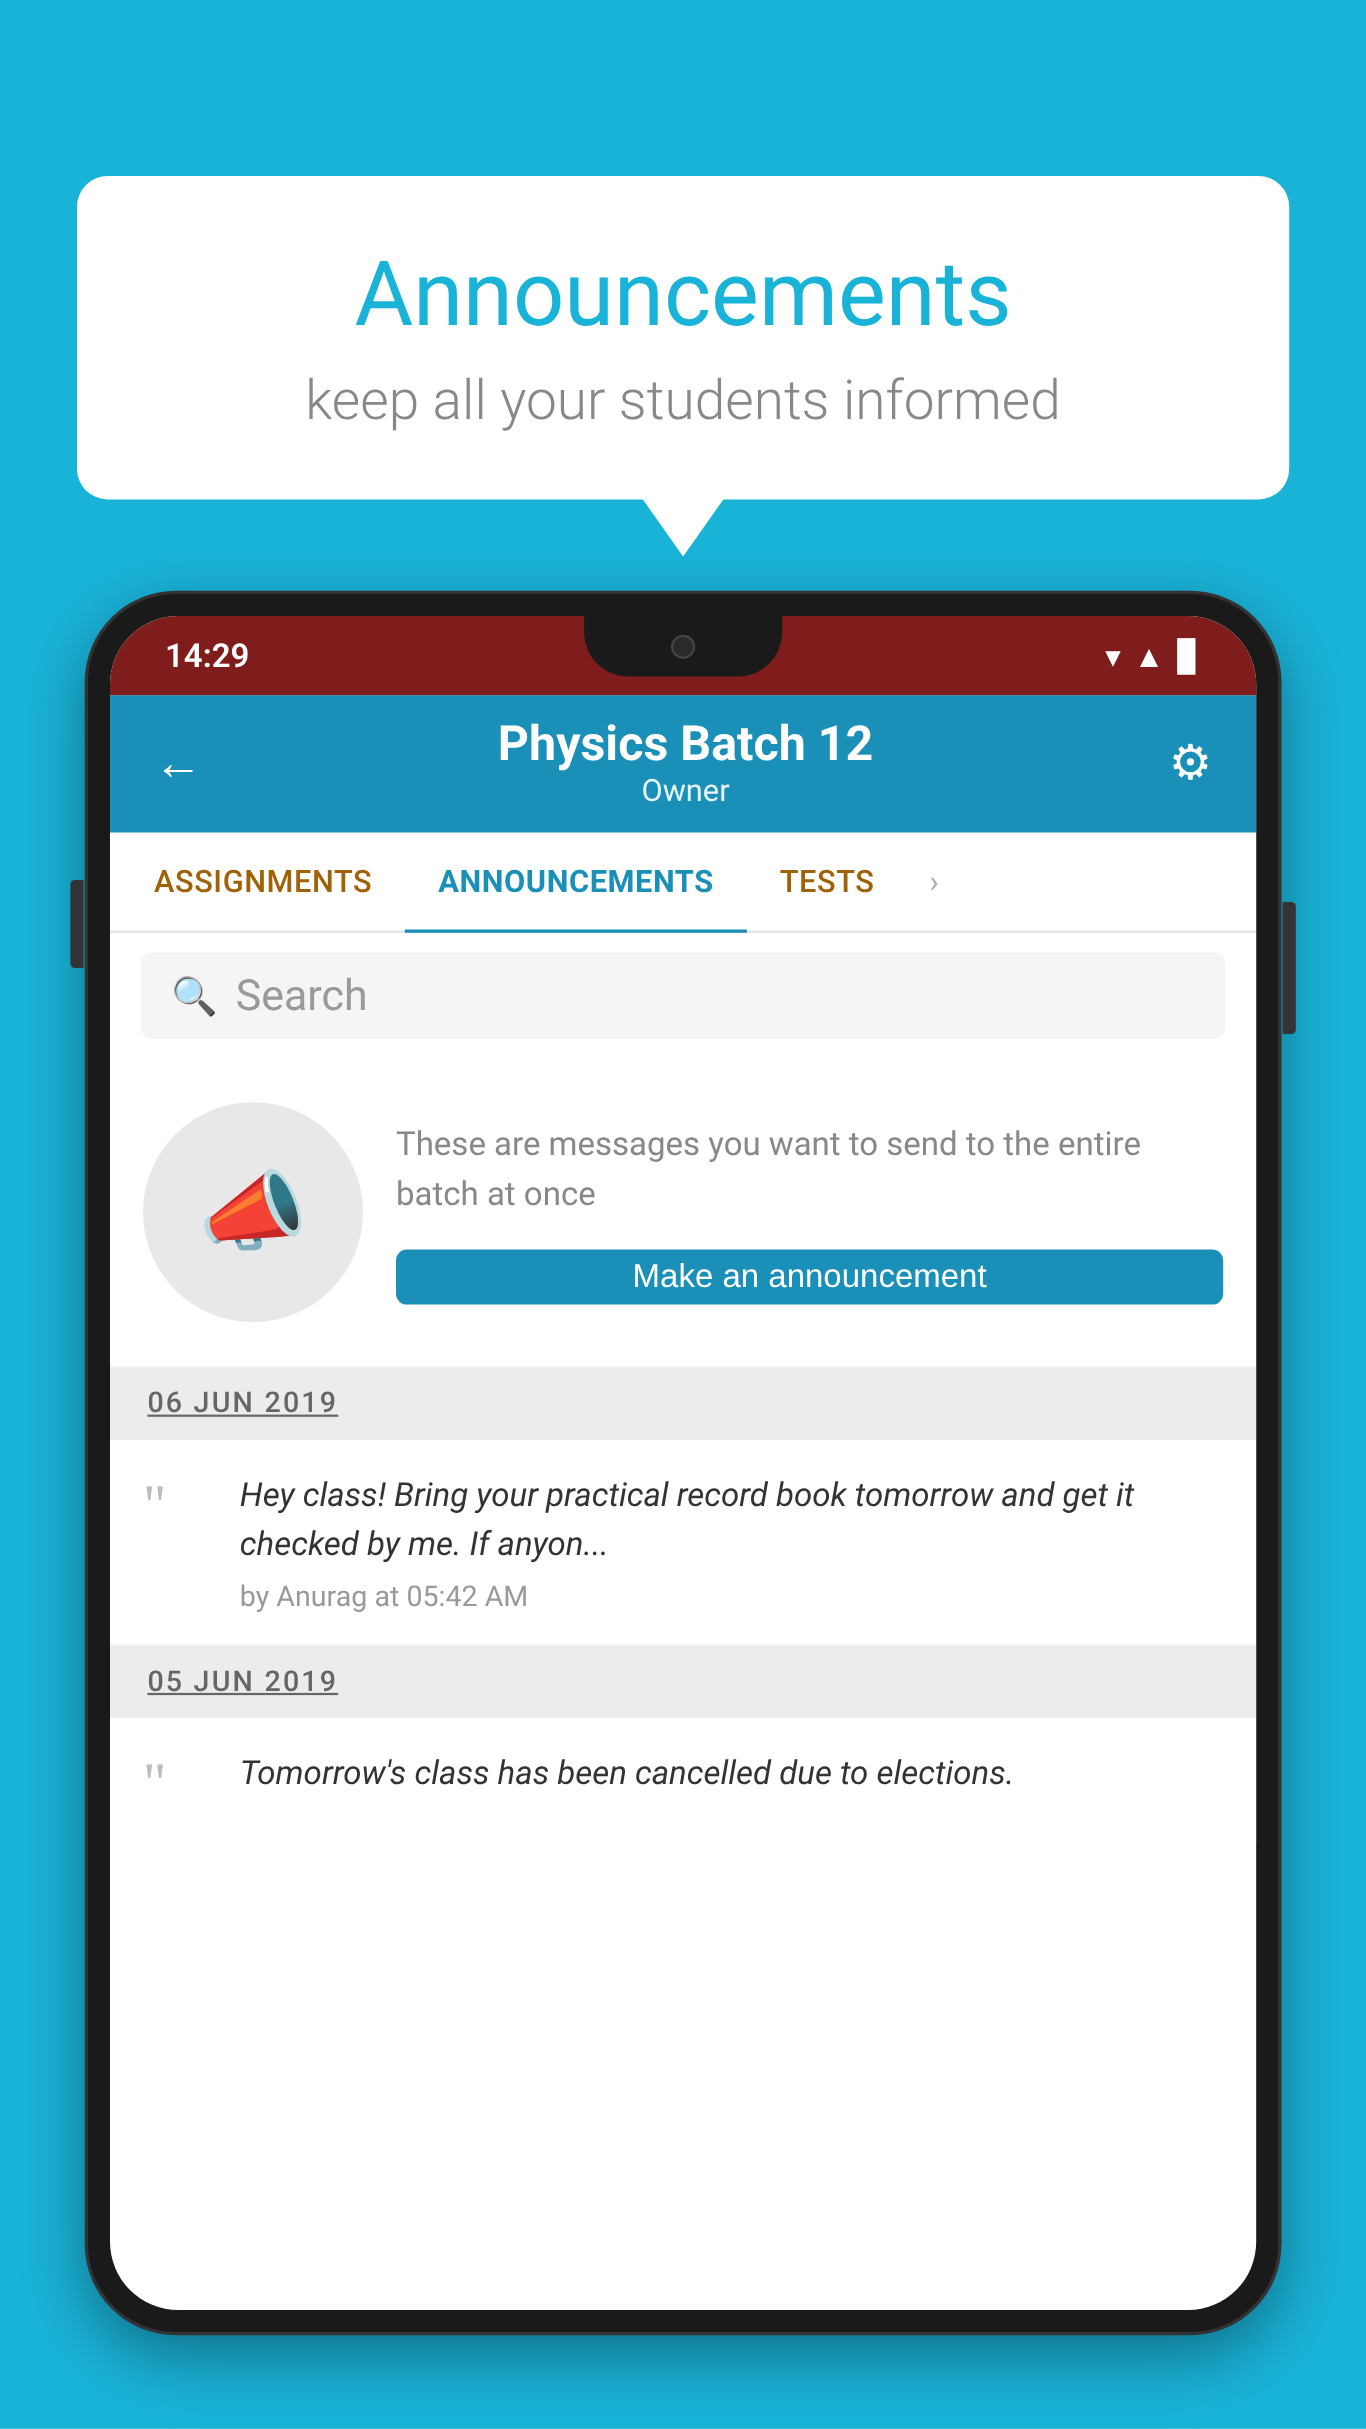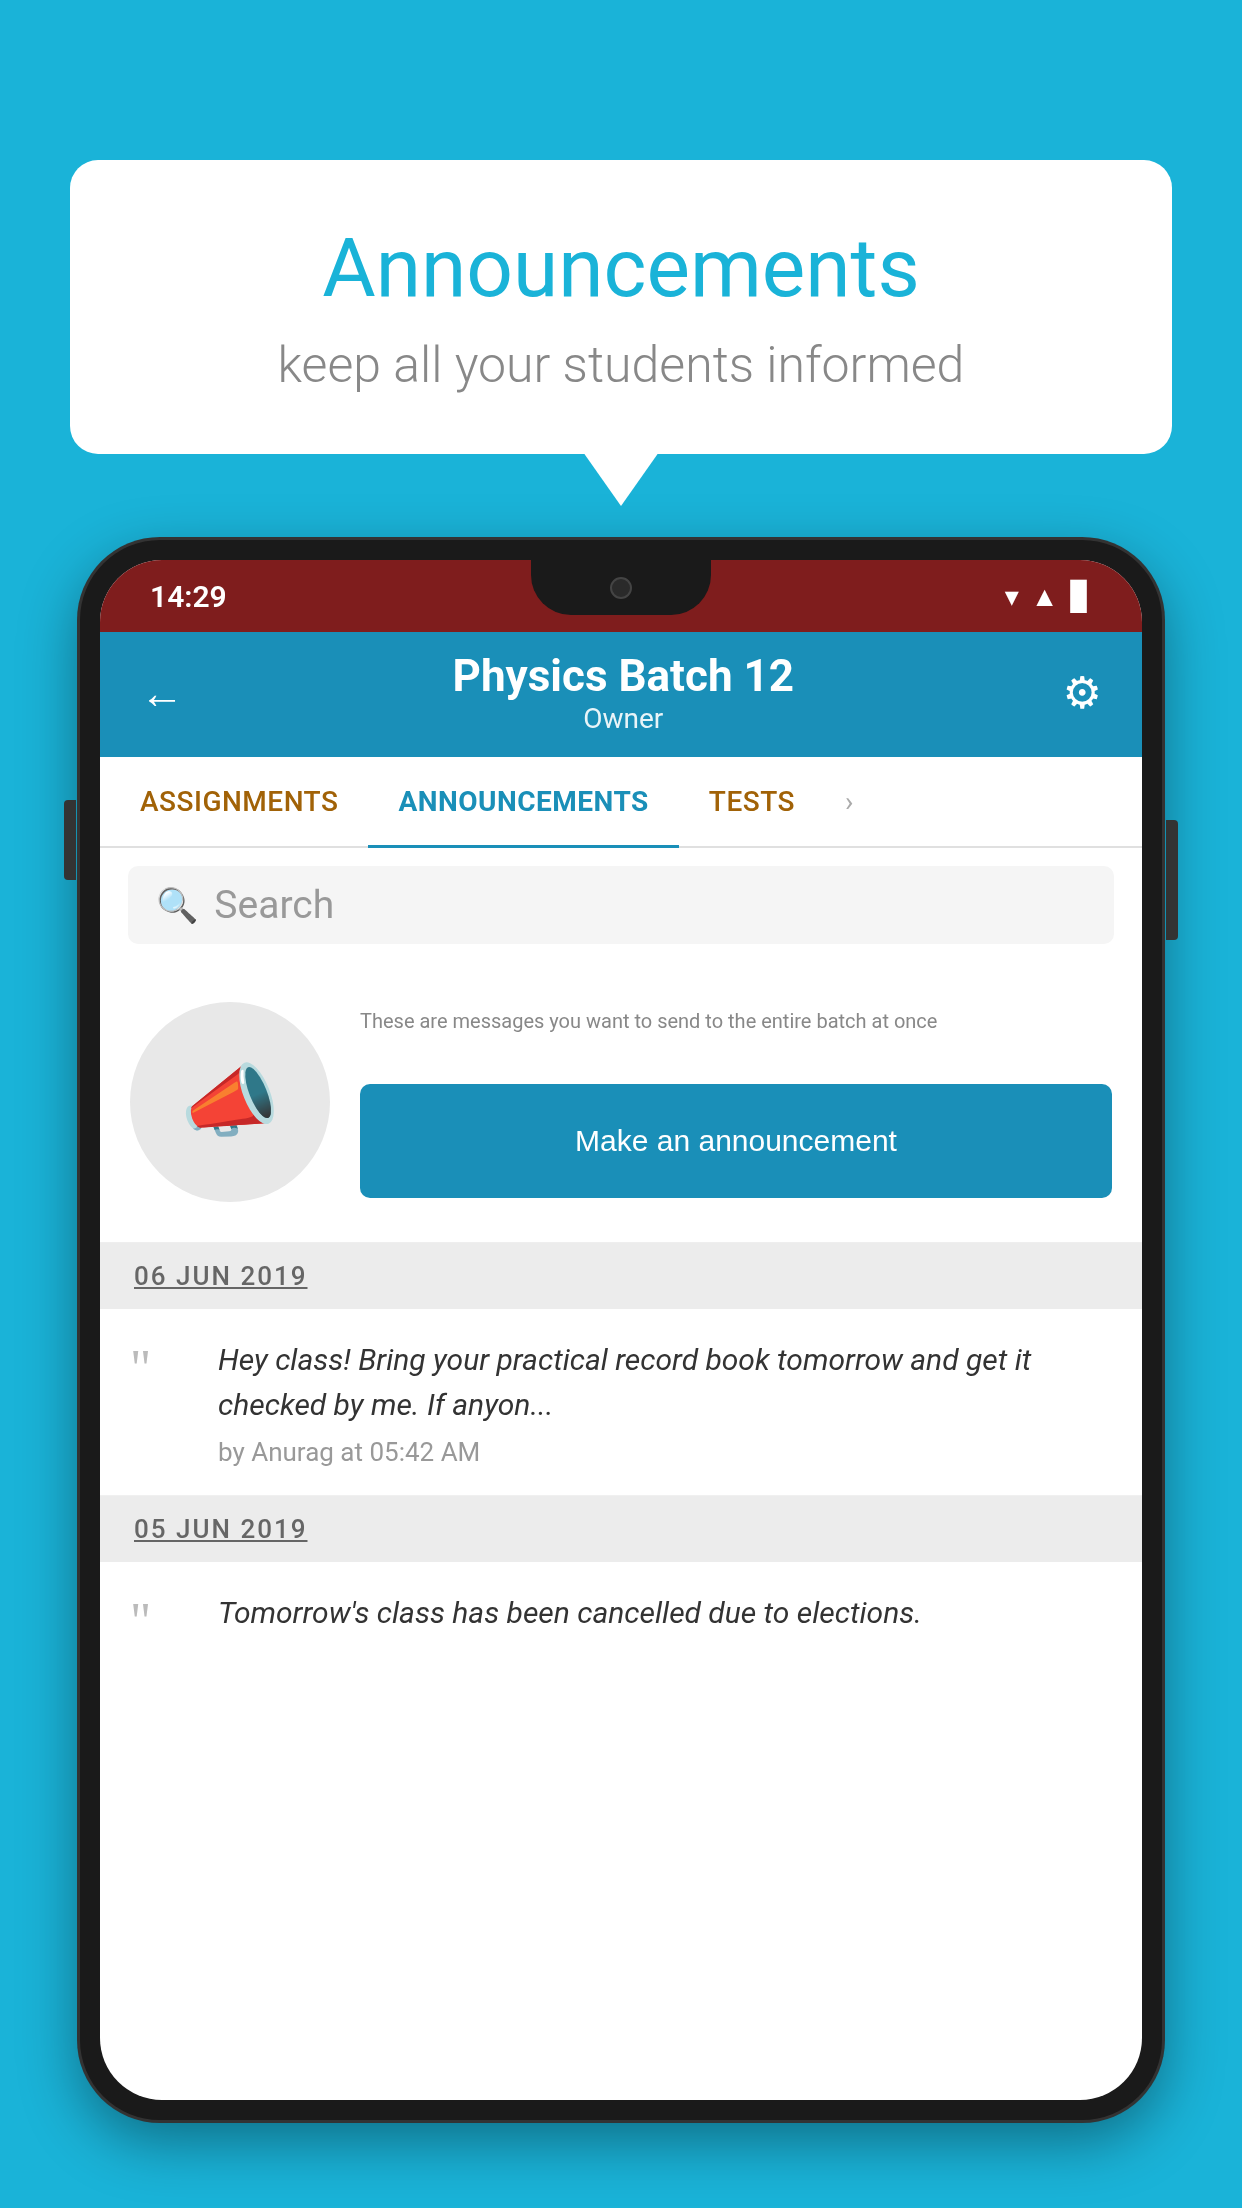--- a/index.html
+++ b/index.html
@@ -289,36 +289,35 @@
       font-size: 80px;
       color: #5a7a8a;
     }
 
     .intro-right {
       flex: 1;
     }
 
     .intro-text {
       color: #888;
-      font-size: 20px;
+      font-size: 30px;
       line-height: 1.5;
       margin-bottom: 28px;
     }
 
     .make-announcement-btn {
       background: #1a8fb8;
       color: white;
       border: none;
       border-radius: 10px;
-      padding: 40px 36px;
+      padding: 8px 36px;
       font-size: 30px;
       font-weight: 500;
       cursor: pointer;
       width: 100%;
-      margin-top: 20px;
     }
 
     
     .date-header {
       background: #ececec;
       padding: 18px 34px;
       font-size: 26px;
       font-weight: 500;
       color: #666;
       letter-spacing: 2px;

